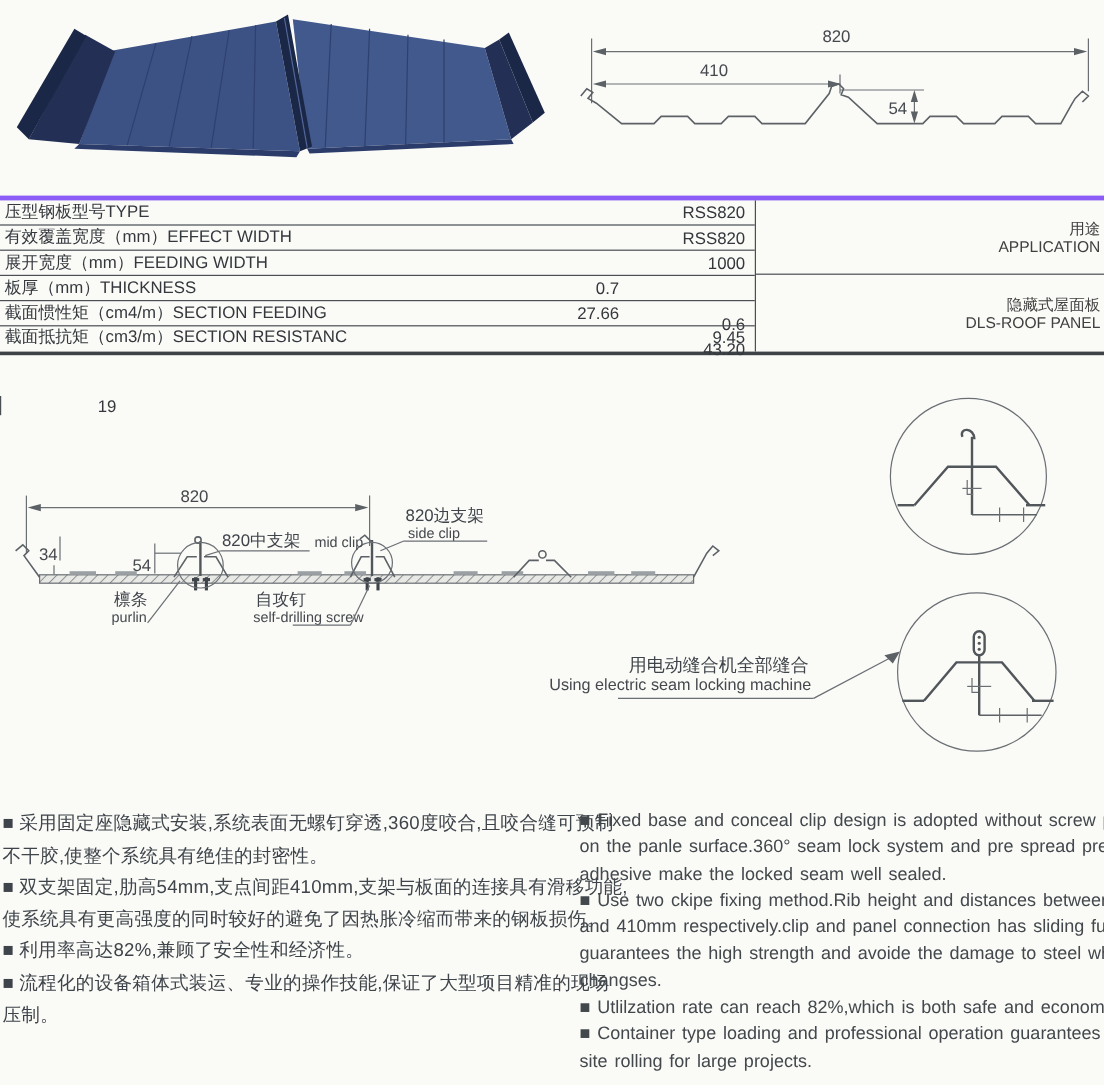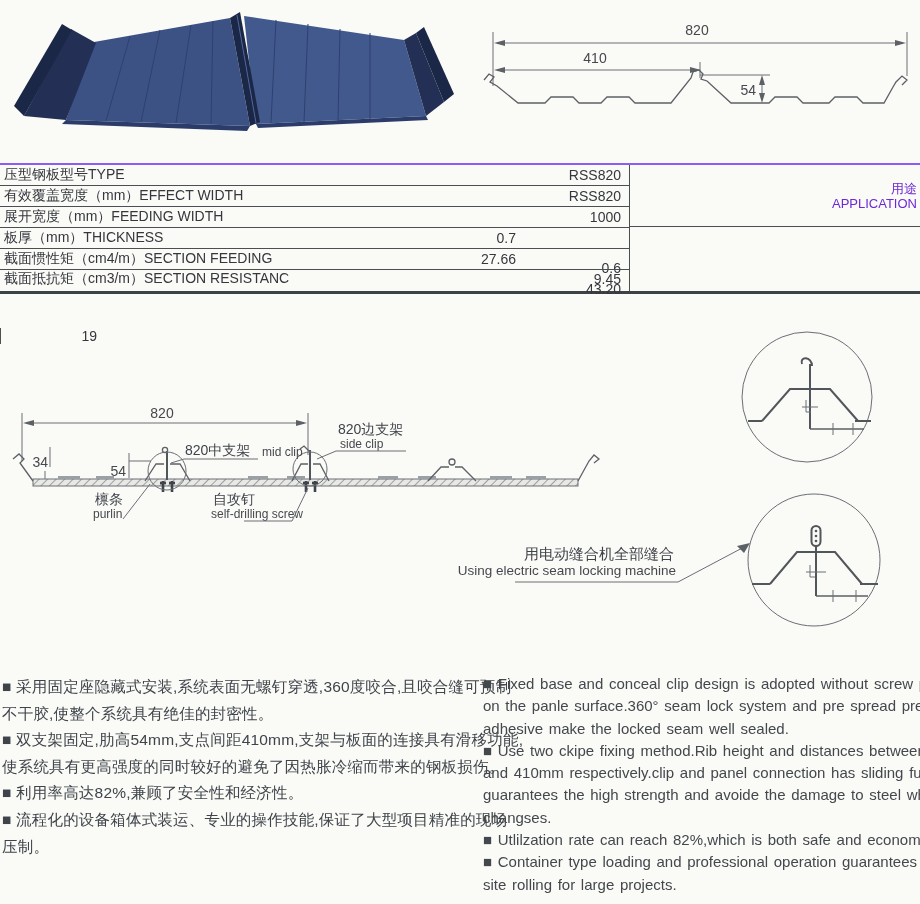--- a/index.html
+++ b/index.html
@@ -6,34 +6,34 @@
   body{
     width:920px;height:904px;position:relative;overflow:hidden;
     background:#fafaf7;
     font-family:"Liberation Sans",sans-serif;
     color:#3b4046;
   }
   .abs{position:absolute;}
   
   .spec-table{
     left:0;top:163px;width:920px;height:126px;
-    border-top:2px solid #8b5cf6;border-bottom:3px solid #3d4247;
+    border-top:4px solid #8b5cf6;border-bottom:3px solid #3d4247;
     display:flex;box-sizing:content-box;font-size:14px;color:#34383d;
   }
   .t-left{width:629px;display:flex;flex-direction:column;}
   .t-row{display:flex;height:21px;box-sizing:border-box;border-bottom:1px solid #4a4f54;}
   .t-row:last-child{border-bottom:none;flex-direction:column;}
   .t-main{flex:1;display:flex;justify-content:space-between;align-items:center;padding:0 8px 0 4px;}
   .t-label{white-space:nowrap;}
   .t-v1{white-space:nowrap;margin-left:37px;}
   .t-v2{width:105px;box-sizing:border-box;border-left:1px solid #4a4f54;
         display:flex;align-items:center;justify-content:flex-end;padding-right:8px;margin-top:40px;}
   .t-right{flex:1;border-left:1px solid #4a4f54;display:flex;flex-direction:column;}
   .t-rcell{box-sizing:border-box;display:flex;flex-direction:column;justify-content:center;
-           align-items:flex-end;padding-right:3px;font-size:13px;line-height:15px;color:#6d28d9;}
+           align-items:flex-end;padding-right:3px;font-size:13px;line-height:15px;color:#404040;}
   .t-rcell.top{height:62px;border-bottom:1px solid #4a4f54;}
   .t-rcell.bot{height:63px;}
   
   svg{display:block;}
   svg text{font-family:"Liberation Sans",sans-serif;fill:#45494e;}
   .dim{font-size:14px;}
   .lblcn{font-size:14px;fill:#3f444a;}
   .lblen{font-size:12px;fill:#45494e;}
   .stroke{stroke:#5c6166;fill:none;stroke-width:1.3;}
   .stroke2{stroke:#51565b;fill:none;stroke-width:2;}
@@ -149,20 +149,24 @@
           <span class="t-v1">9.45</span>
         </div>
         <div class="t-v2">19</div>
       </div>
     </div>
   <div class="t-right">
     <div class="t-rcell top">
       <span>用途</span>
       <span>APPLICATION</span>
     </div>
+    <div class="t-rcell bot">
+      <span>隐藏式屋面板</span>
+      <span>DLS-ROOF PANEL</span>
+    </div>
   </div>
 </div>
 
 <svg class="abs" style="left:0;top:300px;" width="920" height="365" viewBox="0 300 920 365">
   <defs>
     <pattern id="hatch" width="6" height="6" patternUnits="userSpaceOnUse" patternTransform="rotate(45)">
       <rect width="6" height="6" fill="#e8e8e5"></rect>
       <line x1="0" y1="0" x2="0" y2="6" stroke="#8a8f93" stroke-width="1.6"></line>
     </pattern>
   </defs>

